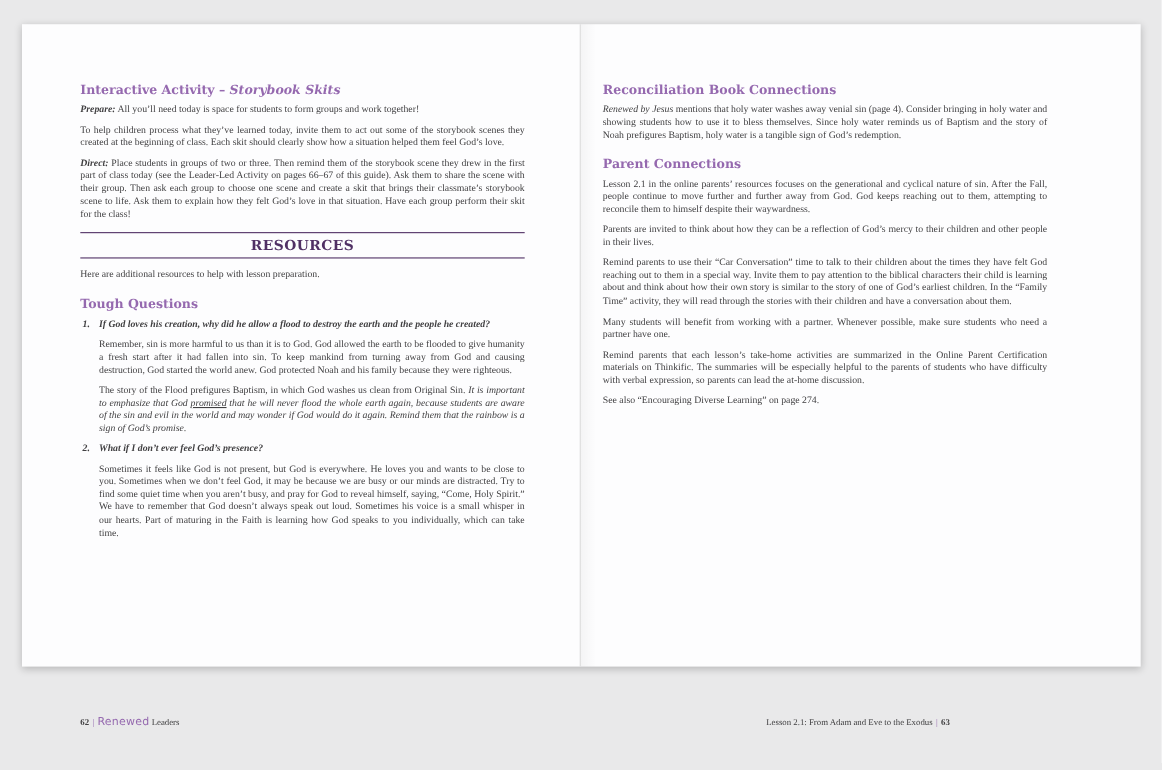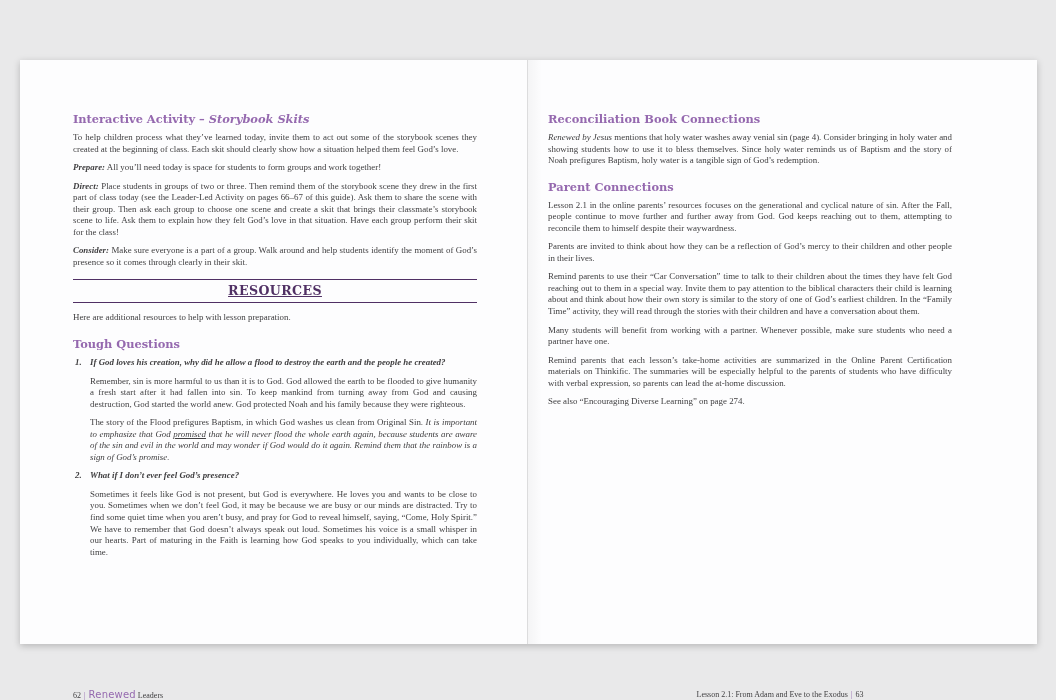--- a/index.html
+++ b/index.html
@@ -8,21 +8,20 @@
     background:#e9e9ea;
     font-family:"Liberation Serif", serif;
     position:relative;
     overflow:hidden;
   }
   .sheet {
     position:absolute; left:20px; top:22px;
     width:1017px; height:584px;
     background:#fdfdfe;
     box-shadow:0 2px 7px rgba(0,0,0,0.22);
-    margin-top:38px;
   }
   .gutter-line {
     position:absolute; left:507px; top:0; width:1px; height:100%;
     background:#dcdcdd;
   }
   .gutter-shade {
     position:absolute; left:508px; top:0; width:14px; height:100%;
     background:linear-gradient(to right, rgba(0,0,0,0.035), rgba(0,0,0,0));
   }
   .col {
@@ -52,61 +51,59 @@
     margin:11px 0 9px 0;
     padding:3px 0 4px 0;
   }
   .resources-title {
     font-family:"DejaVu Serif", serif;
     font-weight:bold;
     color:#503064;
     font-size:12.6px; line-height:15px;
     text-align:center;
     letter-spacing:0.4px;
-    text-decoration:underline;
   }
   .qlist { list-style:none; margin-top:2px; }
   .qitem { position:relative; padding-left:17px; margin:0 0 7px 0; }
   .qnum {
     position:absolute; left:2px; top:0;
     font-weight:bold; font-style:italic;
   }
   .question { font-weight:bold; font-style:italic; margin:0 0 7px 0; }
   .page-footer {
     position:absolute; top:630px;
     font-size:8px; line-height:10px;
     color:#414042; text-align:left;
   }
   .page-footer.right { left:558px; width:404px; text-align:center; }
   .page-footer.left { left:53px; width:404px; }
-  .pf-bold { font-weight:normal; }
+  .pf-bold { font-weight:bold; }
   .pf-pipe { color:#9569af; padding:0 3px; }
   .pf-brand {
     font-family:"DejaVu Sans", sans-serif;
     font-weight:normal; color:#9569af;
     font-size:10px; letter-spacing:0.2px;
   }
 </style>
 </head>
 <body>
 
 <div class="sheet">
   <div class="gutter-line"></div>
   <div class="gutter-shade"></div>
 
   <div class="col col-left">
     <h2 class="sec-heading"><span>Interactive Activity – </span><span class="it">Storybook Skits</span></h2>
 
+    <p><span class="lead">Prepare:</span><span> All you’ll need today is space for students to form groups and work together!</span></p>
+
     <p>To help children process what they’ve learned today, invite them to act out some of the storybook scenes they created at the beginning of class. Each skit should clearly show how a situation helped them feel God’s love.</p>
-
-    <p><span class="lead">Prepare:</span><span> All you’ll need today is space for students to form groups and work together!</span></p>
 
     <p><span class="lead">Direct:</span><span> Place students in groups of two or three. Then remind them of the storybook scene they drew in the first part of class today (see the Leader-Led Activity on pages 66–67 of this guide). Ask them to share the scene with their group. Then ask each group to choose one scene and create a skit that brings their classmate’s storybook scene to life. Ask them to explain how they felt God’s love in that situation. Have each group perform their skit for the class!</span></p>
 
-    <p><span class="lead">Consider:</span><span> Make sure everyone is a part of a group. Walk around and help students identify the moment of God’s presence so it comes through clearly in their skit.</span></p>
 
     <div class="resources-block">
       <div class="resources-title">RESOURCES</div>
     </div>
 
     <p>Here are additional resources to help with lesson preparation.</p>
 
     <h2 class="sec-heading spaced">Tough Questions</h2>
 
     <ol class="qlist">

